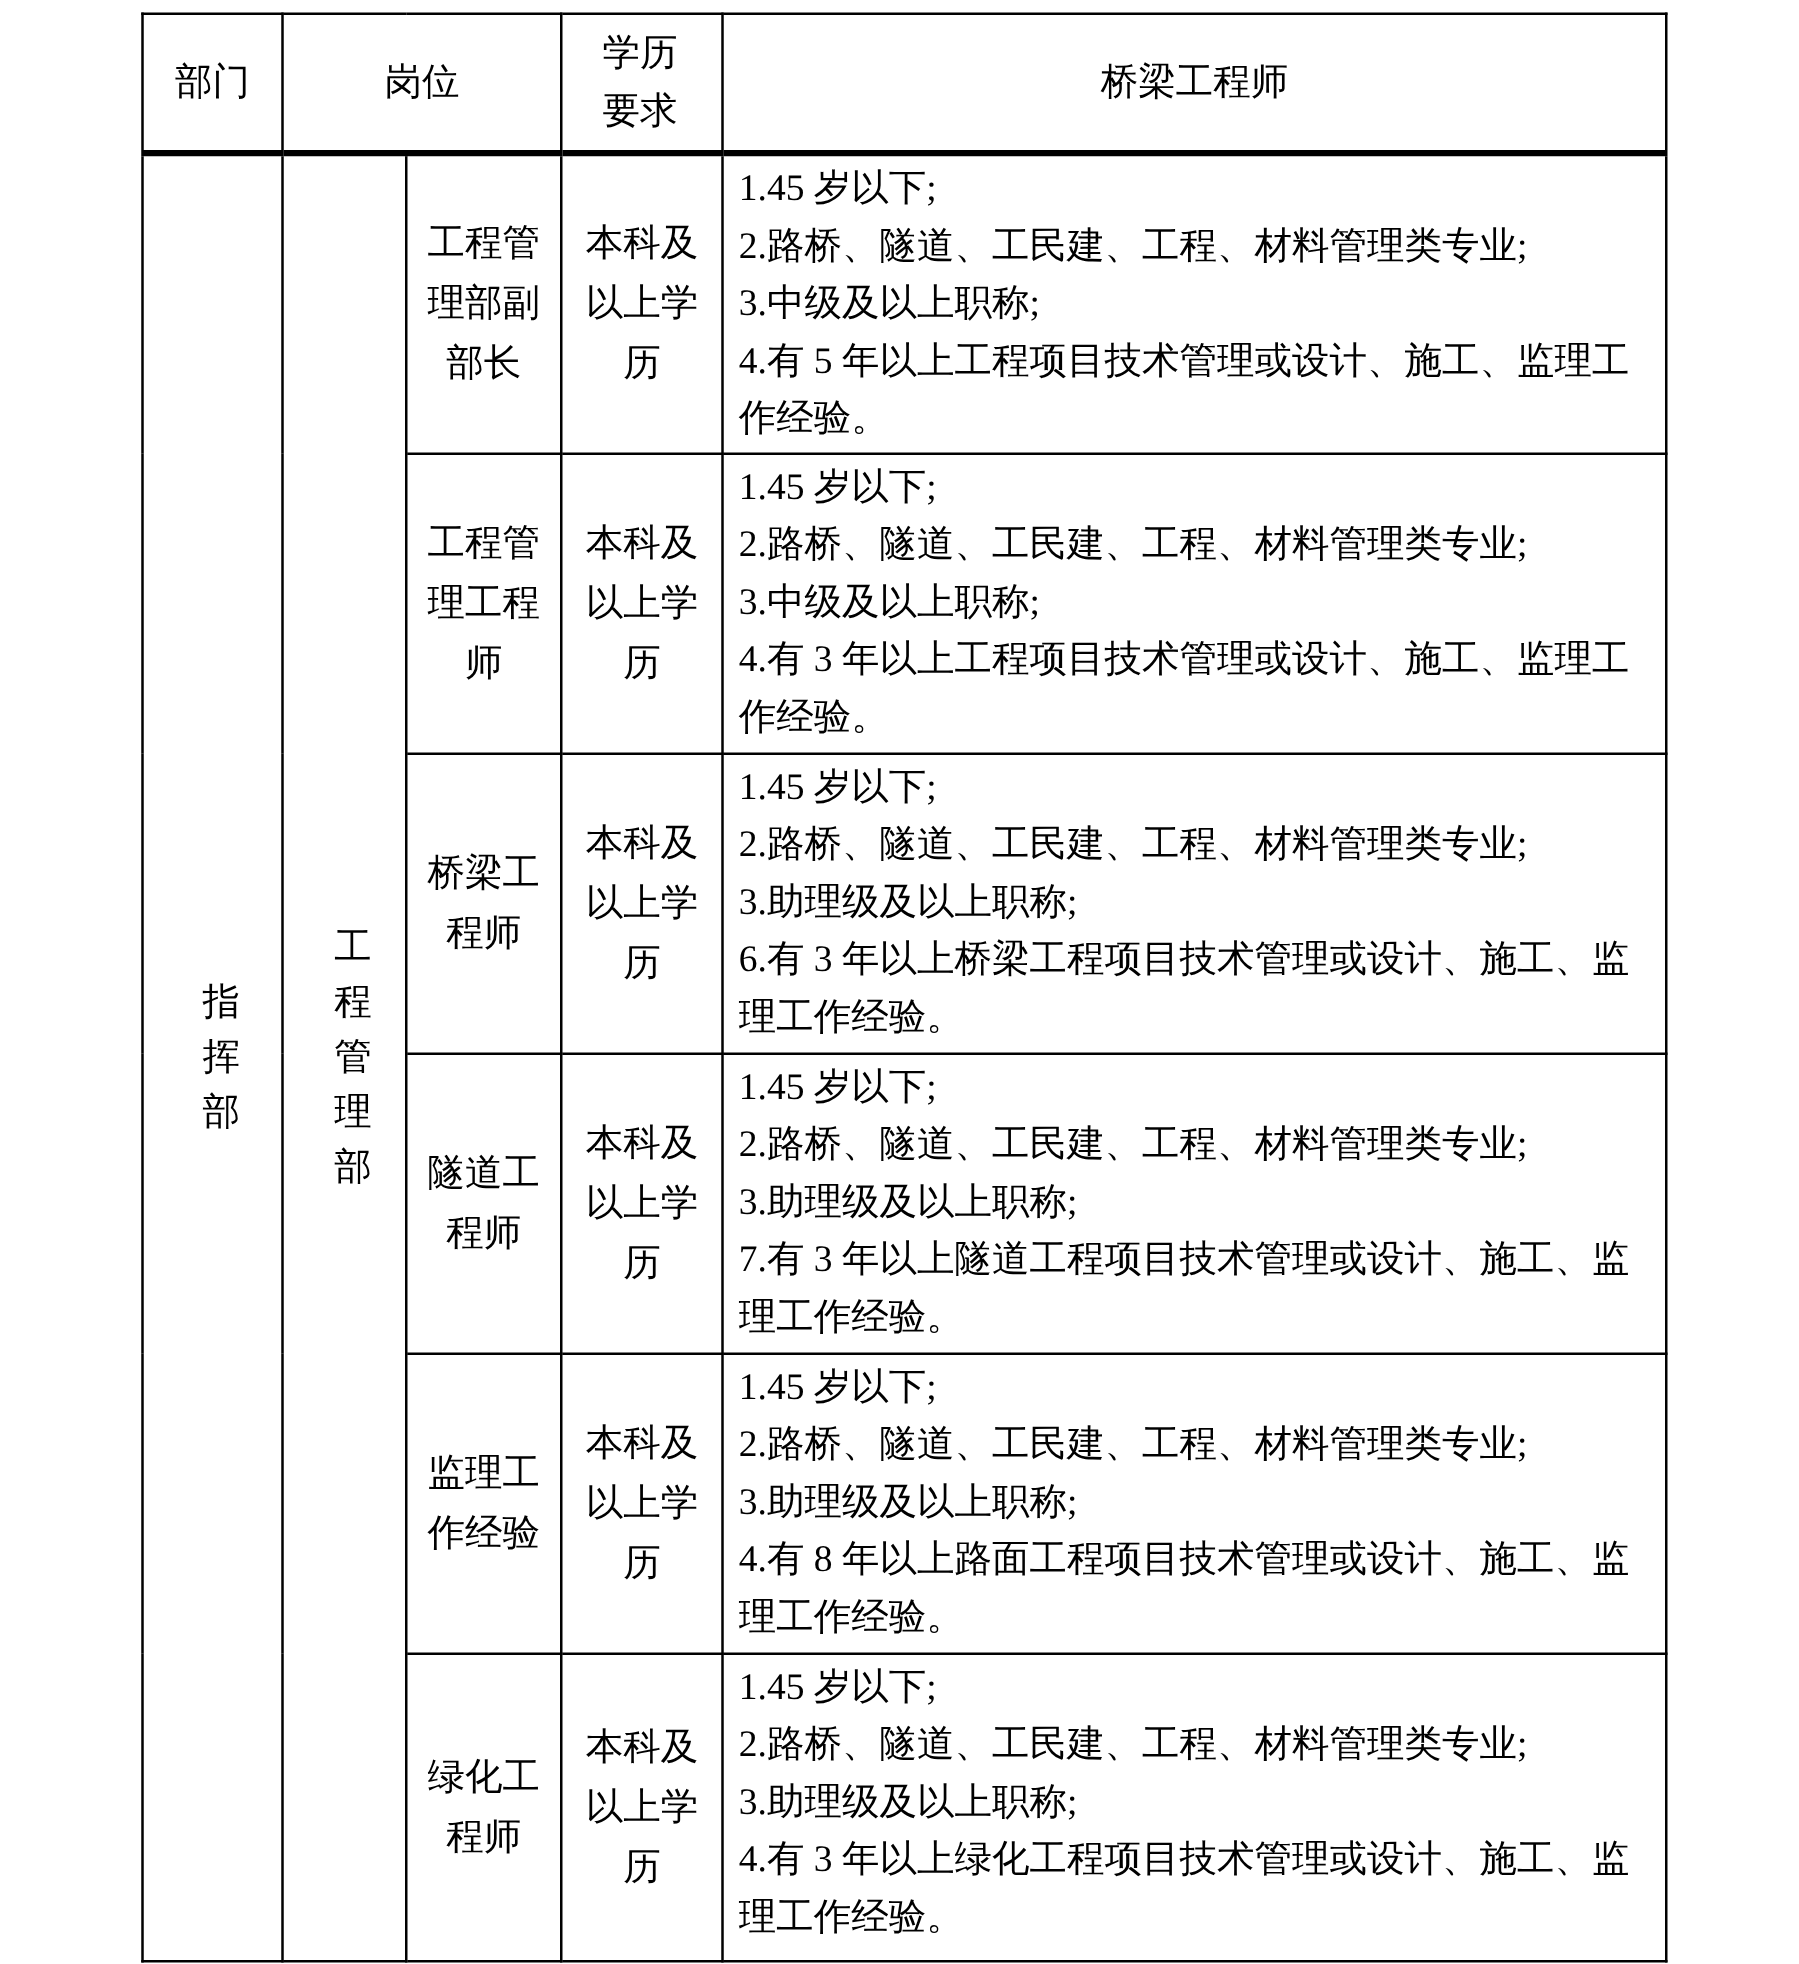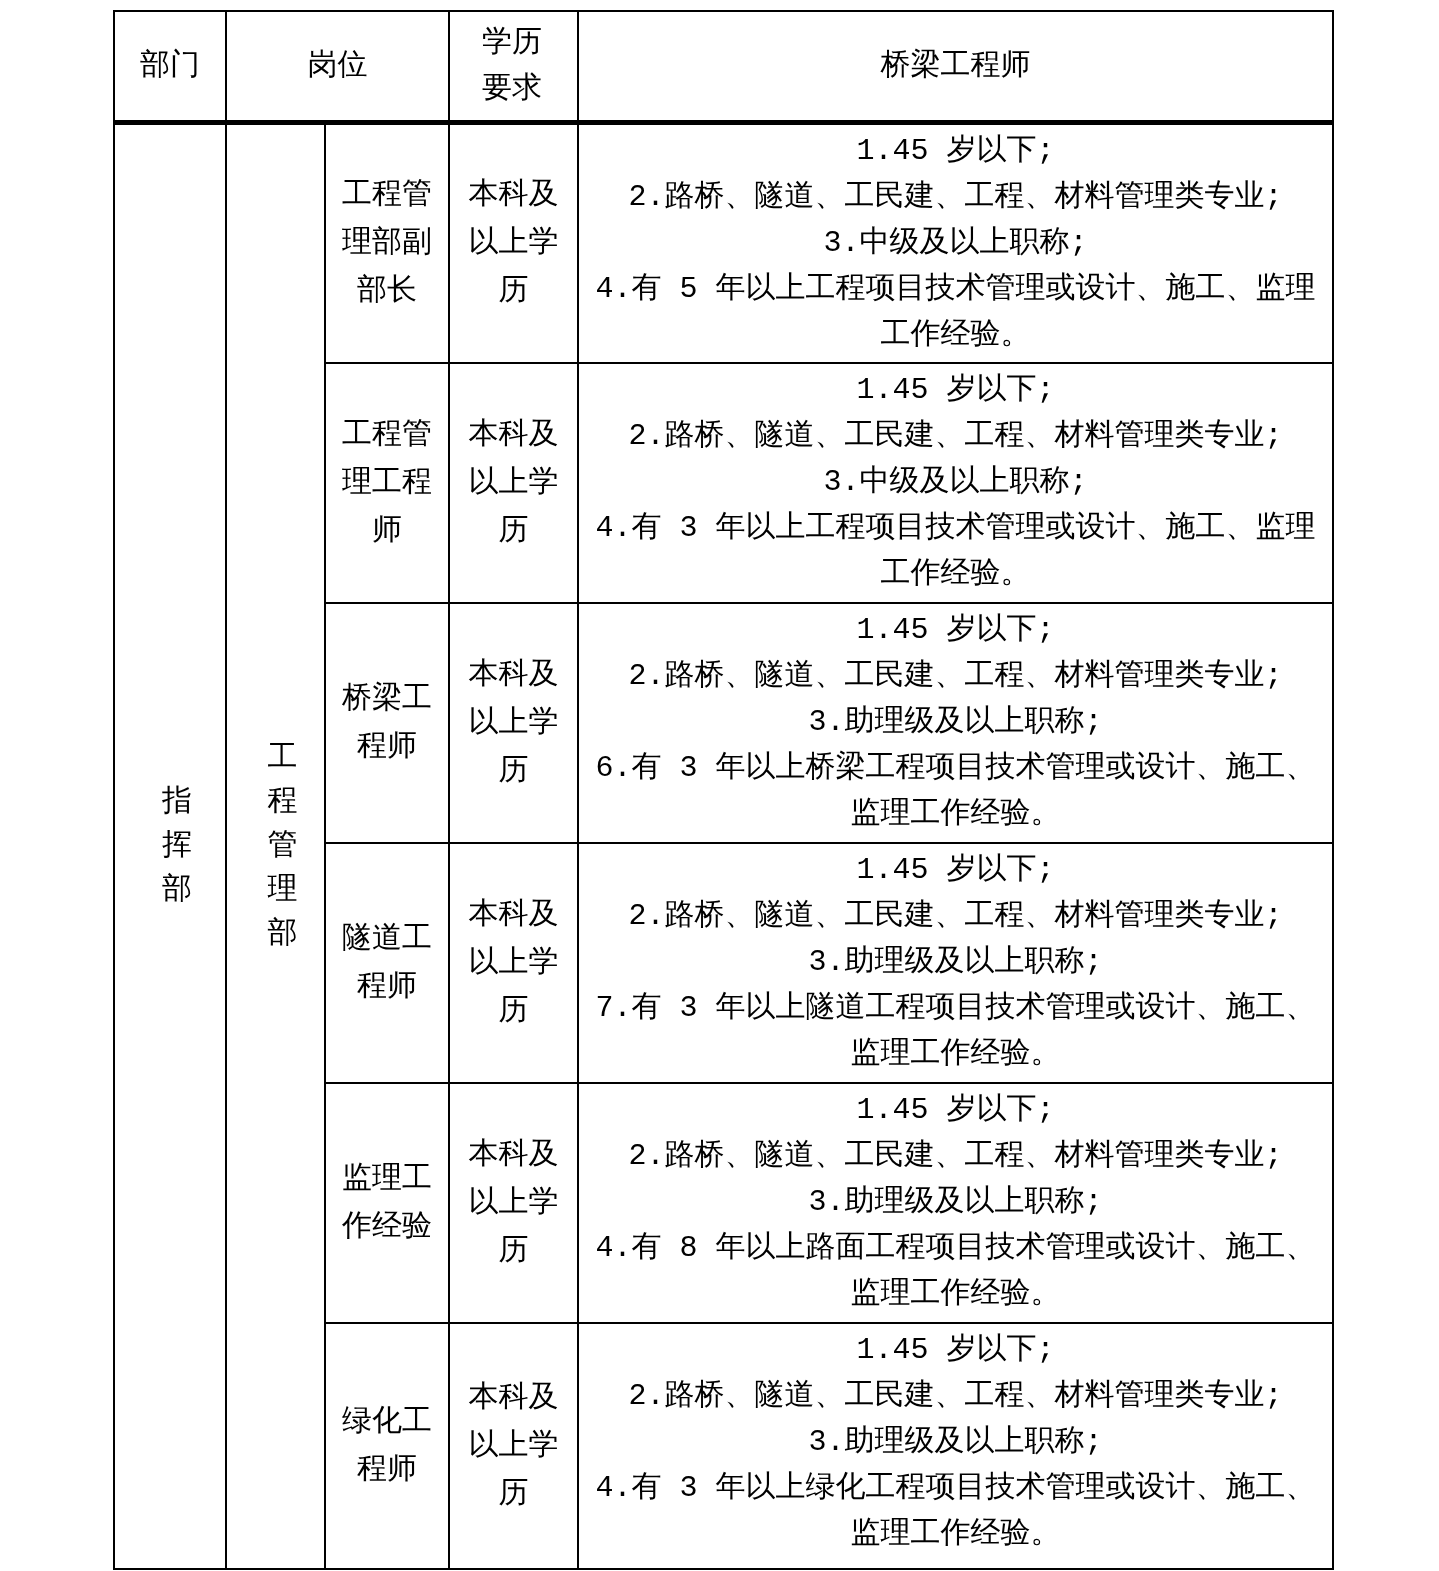--- a/index.html
+++ b/index.html
@@ -5,21 +5,21 @@
   html, body {
     margin: 0;
     padding: 0;
     background: #ffffff;
   }
   .page {
     position: relative;
     width: 1439px;
     height: 1571px;
     background: #ffffff;
-    font-family: Liberation Mono, monospace;
+    font-family: Liberation Serif, serif;
     color: #000000;
   }
   table.doc-table {
     position: absolute;
     left: 113px;
     top: 10px;
     width: 1219px;
     border-collapse: collapse;
     table-layout: fixed;
   }
@@ -61,21 +61,21 @@
   .wrap-3 {
     display: inline-block;
     width: 3.1em;
     word-break: break-all;
     line-height: 48px;
     text-align: center;
   }
   td.req-cell {
     vertical-align: top;
     padding: 3px 12px 3px 12px;
-    text-align: center;
+    text-align: left;
   }
   td.req-cell p {
     margin: 0;
     line-height: 46px;
     word-break: break-all;
   }
   tr.data-row { height: 240px; }
   tr.data-row.last { height: 246px; }
 </style>
 </head>

